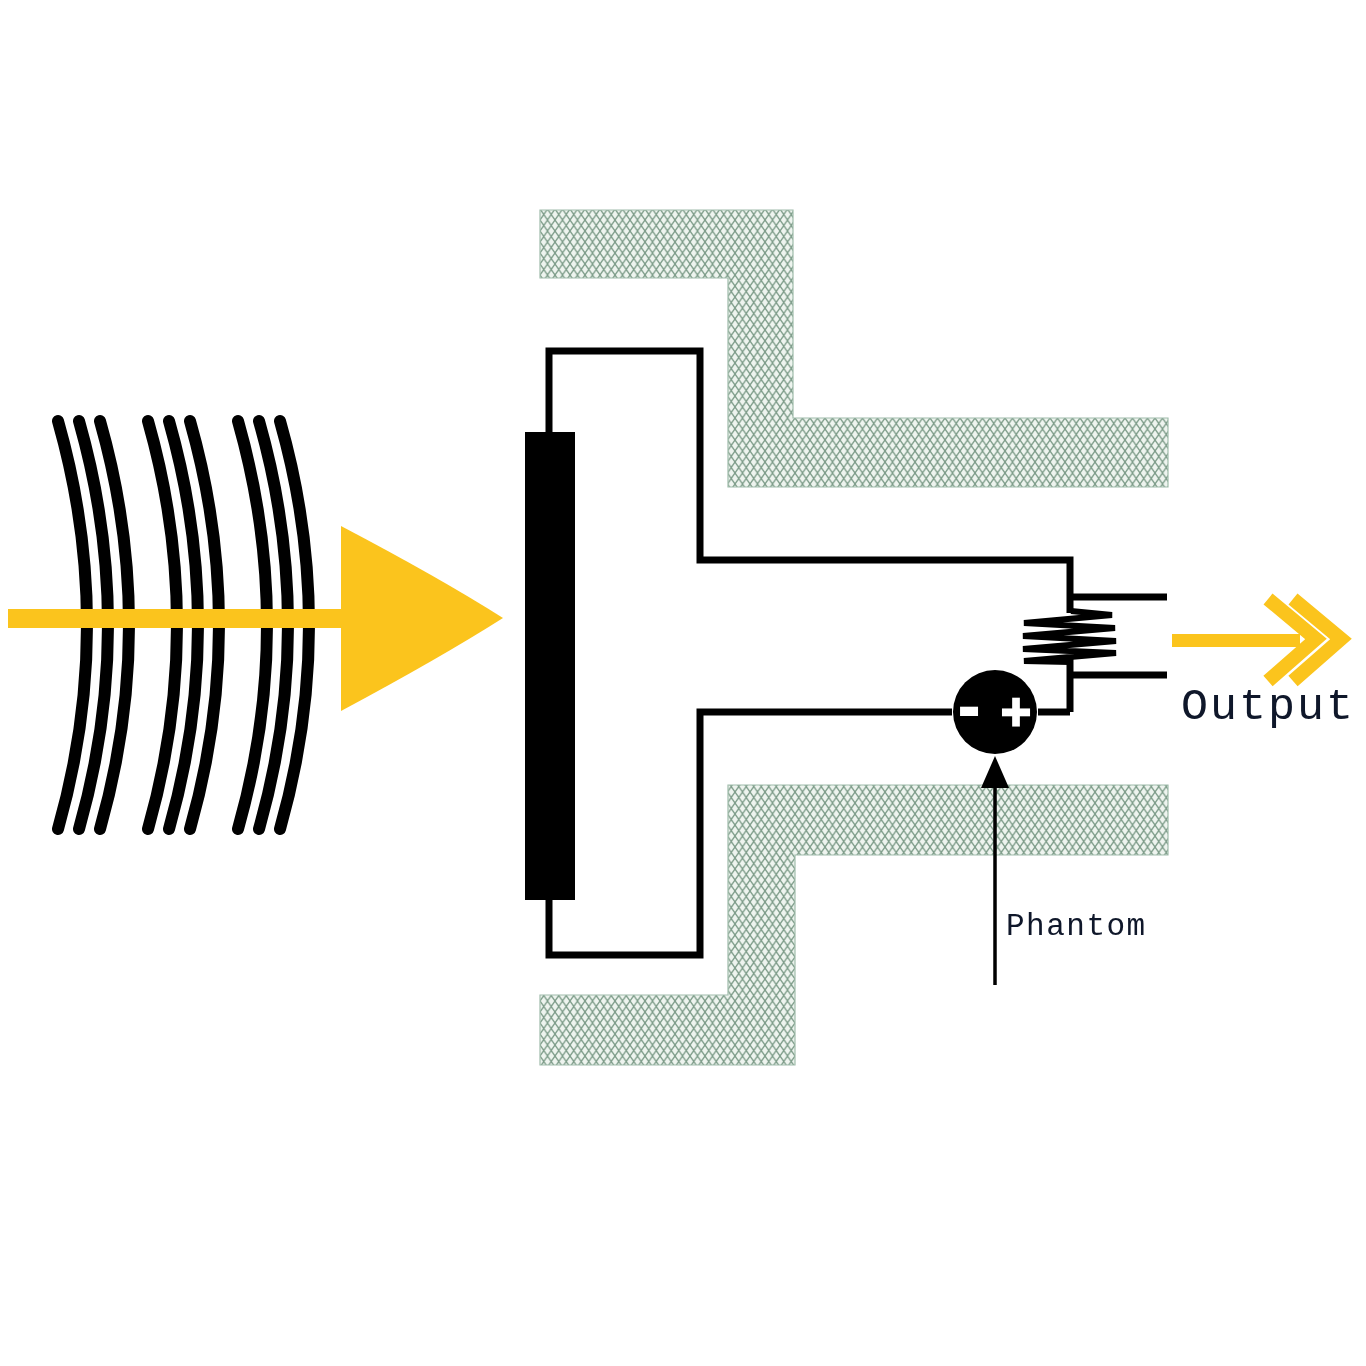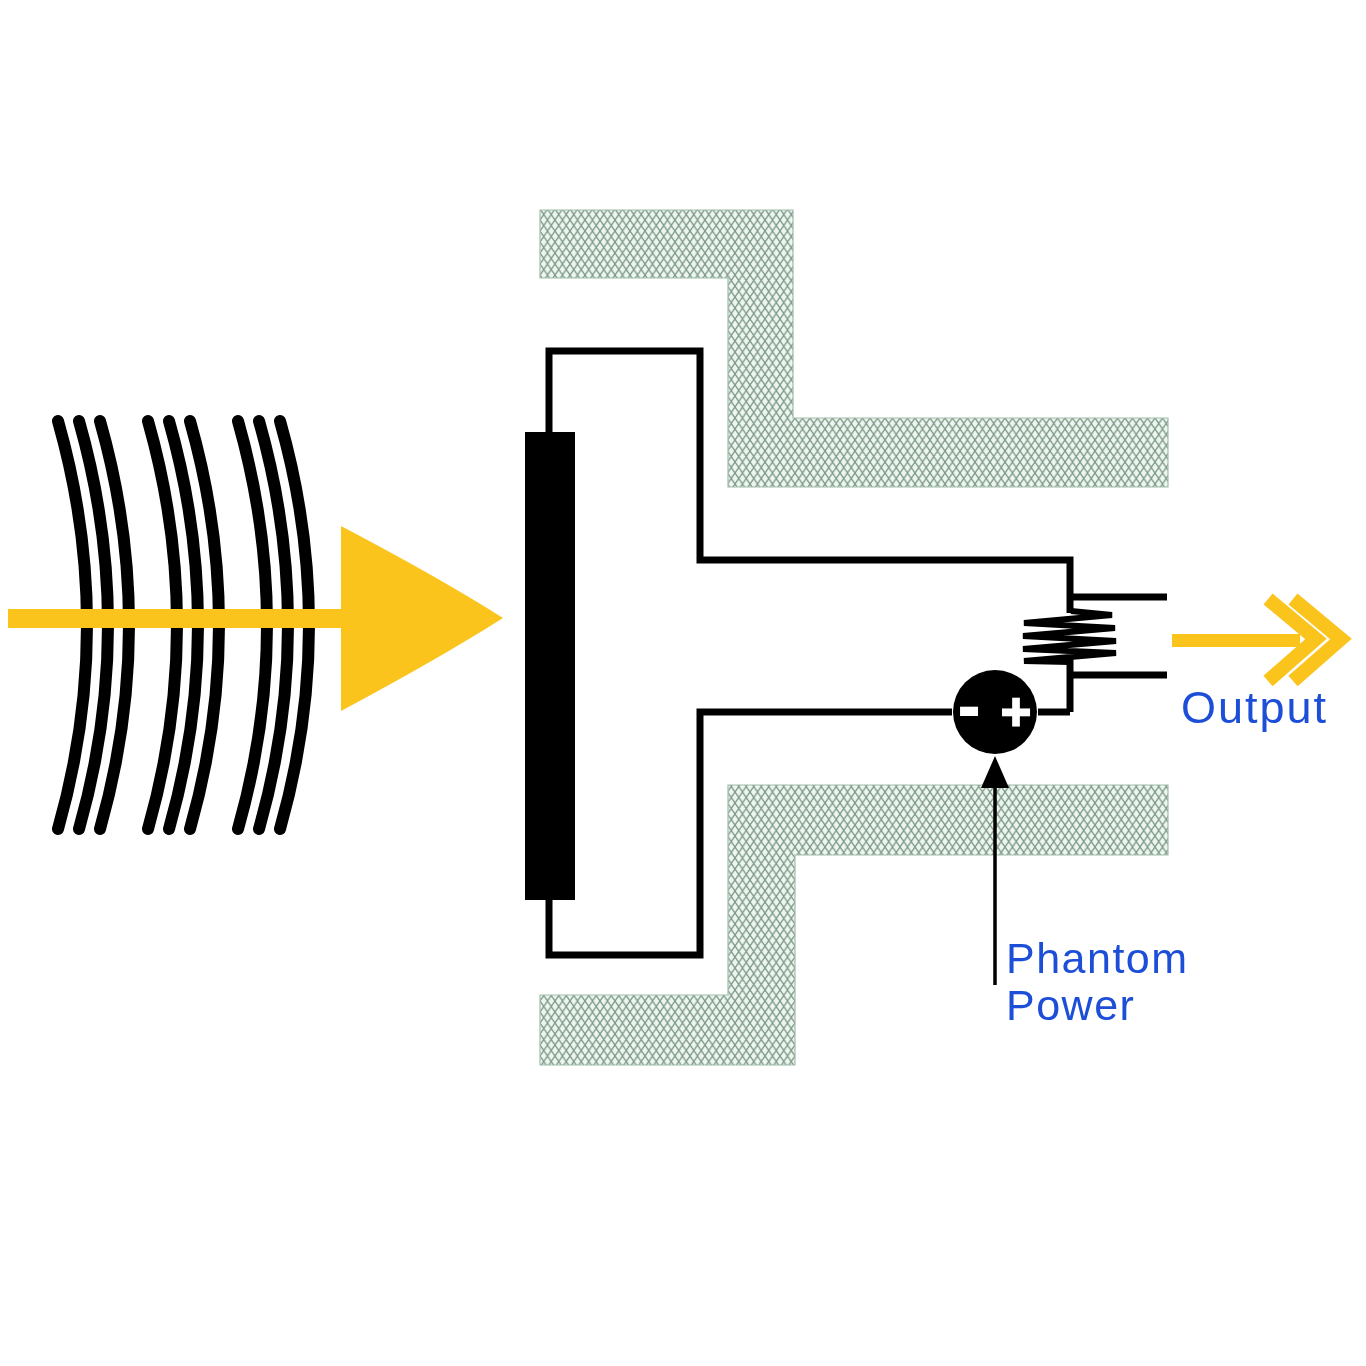--- a/index.html
+++ b/index.html
@@ -15,29 +15,30 @@
     background: #ffffff;
     overflow: hidden;
   }
   .stage svg {
     position: absolute;
     left: 0;
     top: 0;
   }
   .label {
     position: absolute;
-    color: #1d4ed8;
+    color: #0f172a;
     font-size: 45px;
     letter-spacing: 2px;
     white-space: nowrap;
     line-height: 47px;
+    font-family: Liberation Mono, monospace;
   }
   .label-sound-wave { left: 44px;  top: 864px; }
   .label-output     { left: 1181px; top: 684px; }
-  .label-phantom    { left: 1006px; top: 903px; letter-spacing: 1.5px; font-size: 43px; margin-top: 32px; }
+  .label-phantom    { left: 1006px; top: 903px; letter-spacing: 1.5px; font-size: 31px; }
 </style>
 </head>
 <body>
 
 <div class="stage">
 
   <svg width="1366" height="1366" viewBox="0 0 1366 1366" xmlns="http://www.w3.org/2000/svg">
     <defs>
       <pattern id="hatch" width="7.5" height="11" patternUnits="userSpaceOnUse">
         <rect width="7.5" height="11" fill="#EEF4EF"></rect>
@@ -95,16 +96,15 @@
       <path d="M1268,599 L1316,639 L1268,681" fill="none" stroke="#FBC41D" stroke-width="14"></path>
       <path d="M1293,599 L1341,639 L1293,681" fill="none" stroke="#FBC41D" stroke-width="14"></path>
     </g>
   </svg>
 
 
   <div class="label label-output">Output</div>
 
   <div class="label label-phantom">
     <div>Phantom</div>
-    <div>Power</div>
   </div>
 
 </div>
 
 </body></html>

